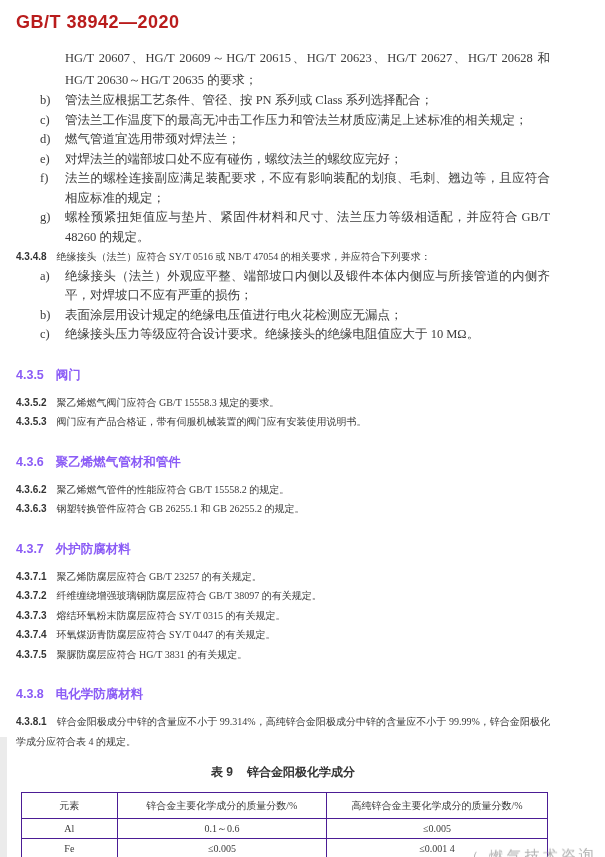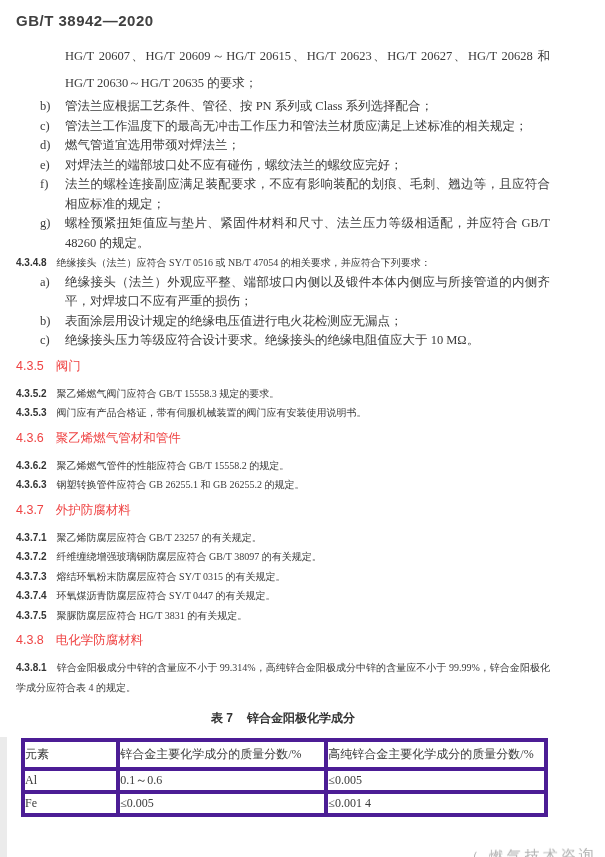--- a/index.html
+++ b/index.html
@@ -10,56 +10,56 @@
     overflow:hidden;
     font-family:"Liberation Serif","DejaVu Serif",serif;
     color:#3a3a3a;
     -webkit-font-smoothing:antialiased;
   }
   .page{
     position:absolute;left:16px;top:12px;width:534px;
   }
   .doc-header{
     font-family:"Liberation Sans","DejaVu Sans",sans-serif;
-    font-weight:bold;font-size:15px;letter-spacing:.5px;color:#404040;
+    font-weight:bold;font-size:18px;letter-spacing:.5px;color:#b91c1c;
     margin-bottom:14px;
   }
-  .body-text{font-size:12.5px;line-height:27px;text-align:justify;}
+  .body-text{font-size:12.5px;line-height:22px;text-align:justify;}
   .hang{margin-left:49px;}
   .li{display:flex;align-items:flex-start;}
   .li .marker{width:25px;margin-left:24px;flex:none;font-size:12.5px;line-height:19.5px;}
   .li .li-text{flex:1;font-size:12.5px;line-height:19.5px;text-align:justify;}
   .clause{font-size:10px;line-height:19.5px;text-align:justify;}
   .clause .num{
     font-family:"Liberation Sans","DejaVu Sans",sans-serif;
     font-weight:bold;color:#333;margin-right:10px;
   }
   .sec-heading{
     font-family:"Liberation Sans","DejaVu Sans",sans-serif;
-    font-weight:normal;font-size:12.5px;color:#ef4444;
-    margin-top:6px;margin-bottom:8px;line-height:19px;
+    font-weight:bold;font-size:12.5px;color:#8b5cf6;
+    margin-top:21px;margin-bottom:8px;line-height:19px;
   }
   .sec-heading .num{margin-right:12px;}
   .table-caption{
     text-align:center;
     font-family:"Liberation Sans","DejaVu Sans",sans-serif;
     font-weight:bold;font-size:12px;color:#333;
     margin-top:13px;margin-bottom:11px;
   }
   .table-caption .cap-label{margin-right:14px;}
   table.t4{
     border-collapse:collapse;
     margin-left:5px;
     width:527px;
     table-layout:fixed;
   }
   table.t4 th,table.t4 td{
-    border:4px solid #4c1d95;
-    text-align:left;
-    font-size:12px;
+    border:1px solid #4c1d95;
+    text-align:center;
+    font-size:10px;
     color:#3a3a3a;
     padding:0;
   }
   table.t4 th{
     height:25px;
     font-weight:normal;
     font-family:"Liberation Serif","DejaVu Serif",serif;
   }
   table.t4 td{height:19px;}
   table.t4{border:1.5px solid #3a3a3a;}
@@ -151,21 +151,21 @@
   <div class="clause"><span class="num">4.3.7.3</span><span>熔结环氧粉末防腐层应符合 SY/T 0315 的有关规定。</span></div>
   <div class="clause"><span class="num">4.3.7.4</span><span>环氧煤沥青防腐层应符合 SY/T 0447 的有关规定。</span></div>
   <div class="clause"><span class="num">4.3.7.5</span><span>聚脲防腐层应符合 HG/T 3831 的有关规定。</span></div>
 
   <div class="sec-heading">
     <span class="num">4.3.8</span><span>电化学防腐材料</span>
   </div>
   <div class="clause"><span class="num">4.3.8.1</span><span>锌合金阳极成分中锌的含量应不小于 99.314%，高纯锌合金阳极成分中锌的含量应不小于 99.99%，锌合金阳极化学成分应符合表 4 的规定。</span></div>
 
   <div class="table-caption">
-    <span class="cap-label">表 7</span><span>锌合金阳极化学成分</span>
+    <span class="cap-label">表 9</span><span>锌合金阳极化学成分</span>
   </div>
 
   <table class="t4">
     <colgroup>
         <col class="c1">
         <col class="c2">
         <col class="c3">
       </colgroup>
     <thead>
       <tr>

